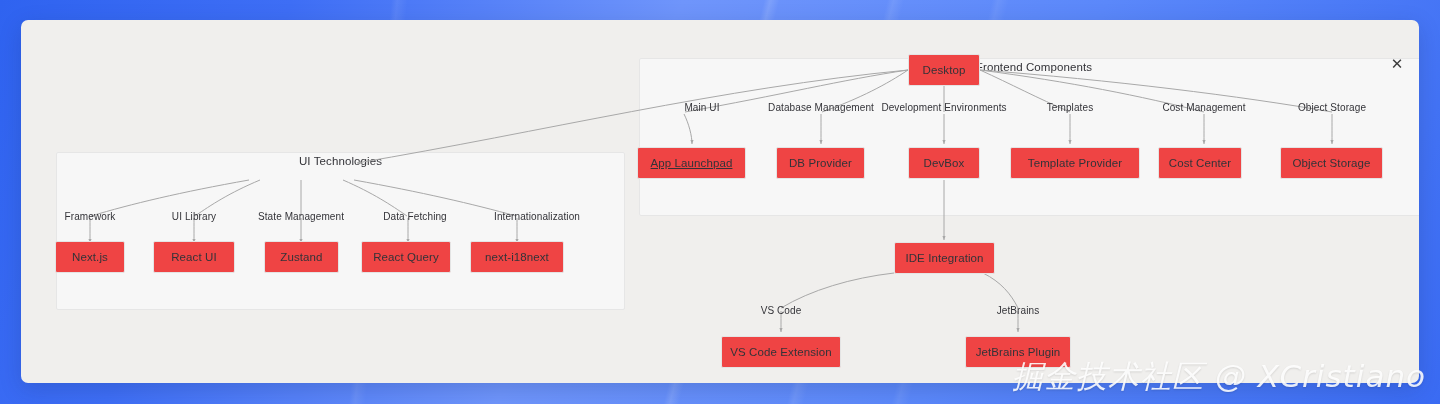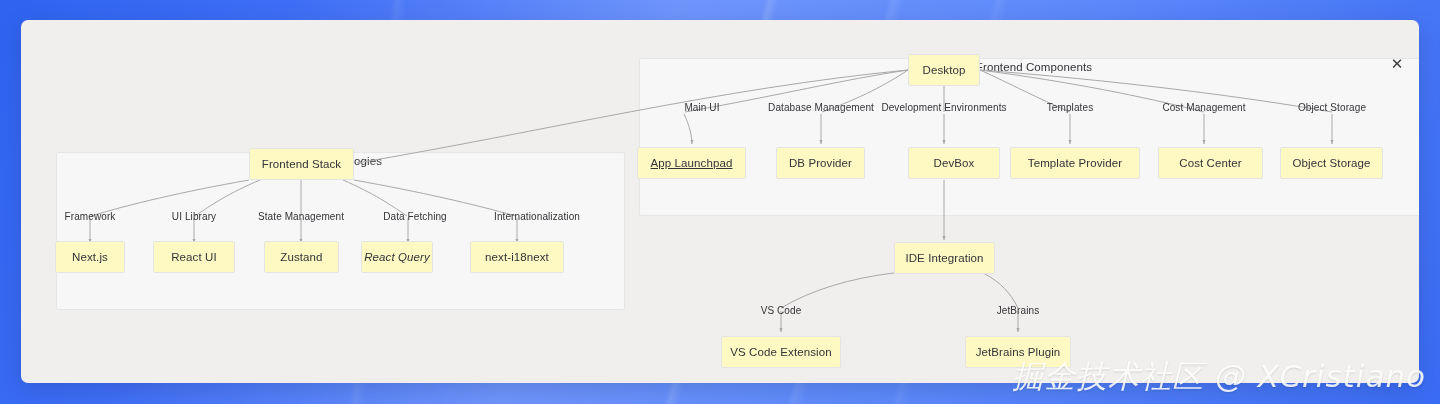--- a/index.html
+++ b/index.html
@@ -85,21 +85,21 @@
     width: 100%;
     text-align: center;
     font-size: 11.5px;
     color: #333338;
     letter-spacing: 0.1px;
   }
 
   
   .node {
     position: absolute;
-    background: #fef9c3;
+    background: #ef4444;
     border: 1px solid #e4e4e4;
     border-radius: 2px;
     height: 32px;
     display: flex;
     align-items: center;
     justify-content: center;
     font-size: 11.5px;
     color: #333338;
     white-space: nowrap;
     letter-spacing: 0.1px;
@@ -217,49 +217,48 @@
   <div class="subgraph" id="subgraph-ui-technologies">
     <div class="subgraph-title">UI Technologies</div>
   </div>
 
   <div class="node" style="left:887px; top:34px; width:72px;">Desktop</div>
 
   <div class="node" style="left:616px; top:127px; width:109px;text-decoration:underline;">App Launchpad</div>
 
   <div class="node" style="left:755px; top:127px; width:89px;">DB Provider</div>
 
-  <div class="node" style="left:887px; top:127px; width:92px;">DevBox</div>
+  <div class="node" style="left:887px; top:127px; width:72px;">DevBox</div>
 
   <div class="node" style="left:989px; top:127px; width:130px;">Template Provider</div>
 
-  <div class="node" style="left:1137px; top:127px; width:105px;">Cost Center</div>
+  <div class="node" style="left:1137px; top:127px; width:84px;">Cost Center</div>
 
   <div class="node" style="left:1259px; top:127px; width:103px;">Object Storage</div>
 
   <div class="edge-label" style="left:681px; top:82px;">Main UI</div>
 
   <div class="edge-label" style="left:800px; top:82px;">Database Management</div>
 
   <div class="edge-label" style="left:923px; top:82px;">Development Environments</div>
 
   <div class="edge-label" style="left:1049px; top:82px;">Templates</div>
 
   <div class="edge-label" style="left:1183px; top:82px;">Cost Management</div>
 
   <div class="edge-label" style="left:1311px; top:82px;">Object Storage</div>
 
-  <div class="node" style="left:228px; top:128px; width:105px;">Frontend Stack</div>
 
   <div class="node" style="left:34px; top:221px; width:70px;">Next.js</div>
 
   <div class="node" style="left:132px; top:221px; width:82px;">React UI</div>
 
   <div class="node" style="left:243px; top:221px; width:75px;">Zustand</div>
 
-  <div class="node" style="left:340px; top:221px; width:72px;font-style:italic;">React Query</div>
+  <div class="node" style="left:340px; top:221px; width:90px;">React Query</div>
 
   <div class="node" style="left:449px; top:221px; width:94px;">next-i18next</div>
 
   <div class="edge-label" style="left:69px; top:191px;">Framework</div>
 
   <div class="edge-label" style="left:173px; top:191px;">UI Library</div>
 
   <div class="edge-label" style="left:280px; top:191px;">State Management</div>
 
   <div class="edge-label" style="left:394px; top:191px;">Data Fetching</div>

